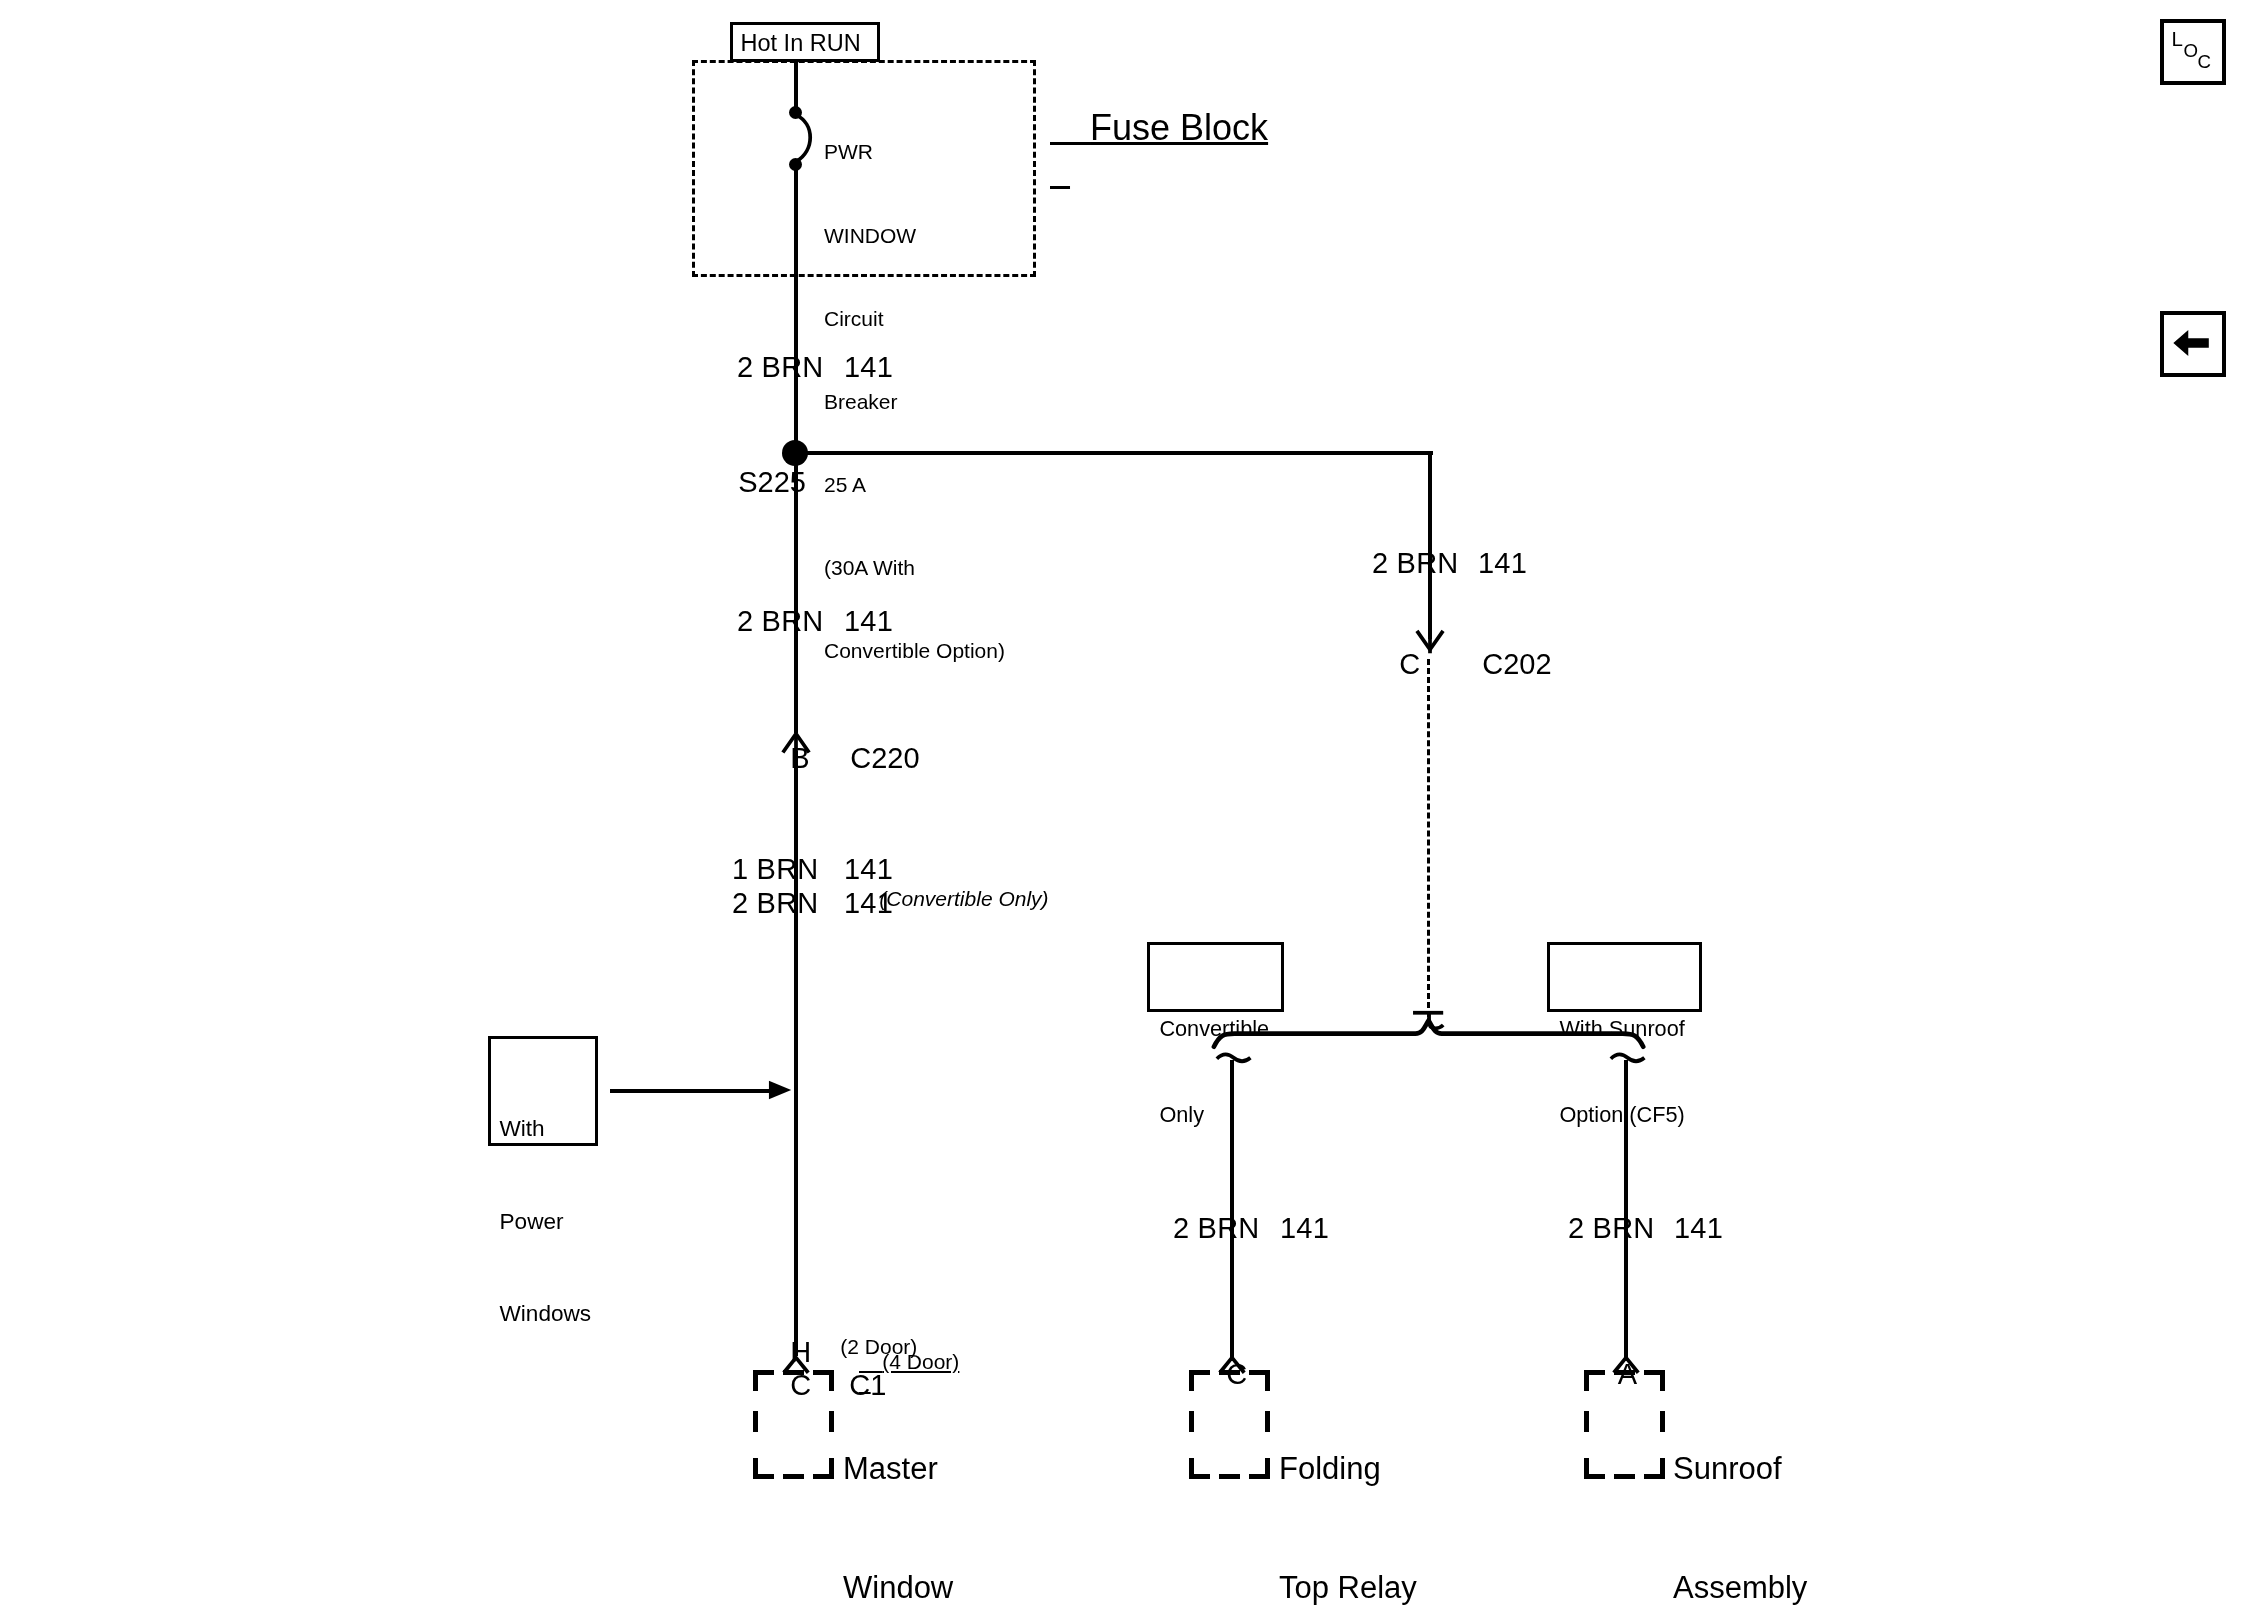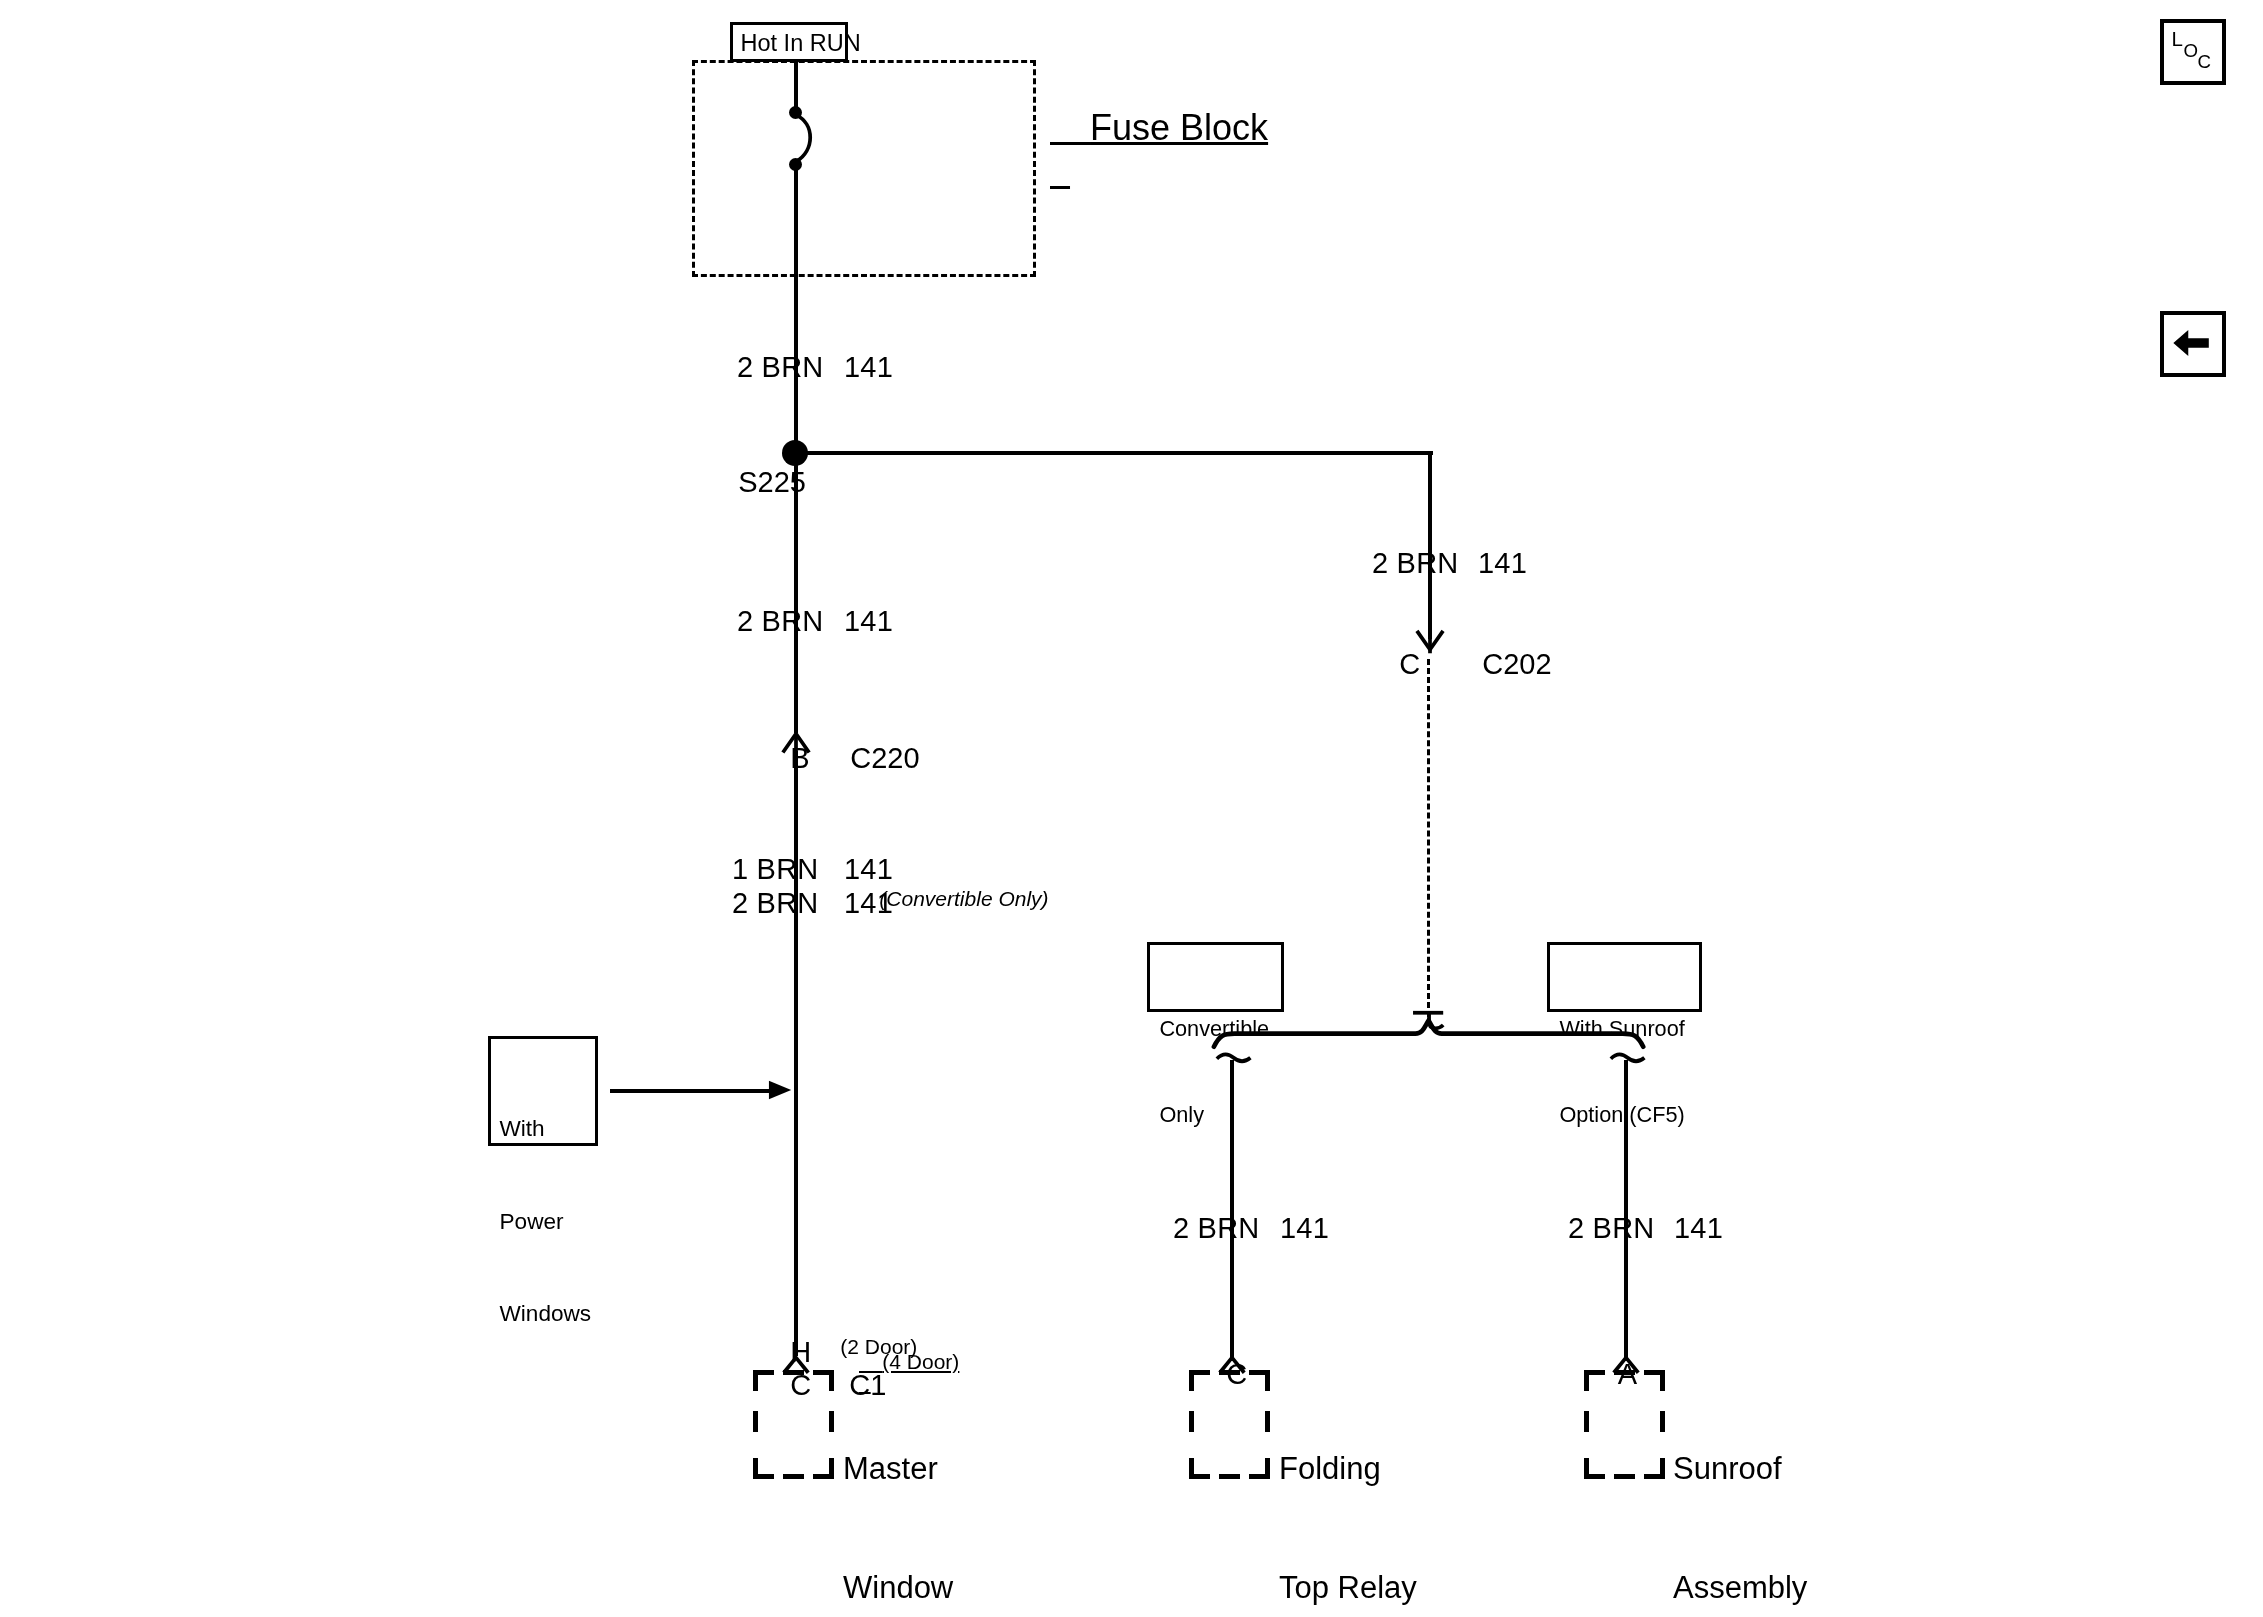--- a/index.html
+++ b/index.html
@@ -60,30 +60,39 @@
       </svg>
     </div>
   </div>
 
   <div class="tbtn" style="left:2160px;top:311px;width:66px;height:66px;">
     <svg width="56" height="56" viewBox="0 0 60 60" style="left:0;top:0;">
       <path d="M10 30 L26 16 L26 25 L48 25 L48 35 L26 35 L26 44 Z" fill="#000"></path>
     </svg>
   </div>
 
-  <div class="box" style="left:730px;top:21.7px;width:118px;height:40px;">
+  <div class="box" style="left:730px;top:21.7px;width:150px;height:40px;">
     <div class="txt t-hot" style="left:7.5px;top:7.5px;">Hot In RUN</div>
   </div>
 
   <div class="dashbox" style="left:692px;top:60px;width:344px;height:217px;"></div>
 
   <div class="txt t-blk" style="left:1050px;top:62px;">
     <span>Fuse Block</span>
   </div>
 
+  <div class="txt t-fuse" style="left:824px;top:83px;">
+    <div>PWR</div>
+    <div>WINDOW</div>
+    <div>Circuit</div>
+    <div>Breaker</div>
+    <div>25 A</div>
+    <div>(30A With</div>
+    <div>Convertible Option)</div>
+  </div>
 
   <div class="vline" style="left:794px;top:60px;height:51px;"></div>
   <div class="dot" style="left:789px;top:106px;width:13px;height:13px;"></div>
   <svg width="38" height="56" viewBox="0 0 40 60" style="left:794px;top:113px;">
     <path d="M2 2 C 22 12, 22 40, 2 52" fill="none" stroke="#000" stroke-width="4"></path>
   </svg>
   <div class="dot" style="left:789px;top:158px;width:13px;height:13px;"></div>
   <div class="vline" style="left:794px;top:168px;height:112px;"></div>
 
   <div class="vline" style="left:794px;top:277px;height:181px;"></div>

